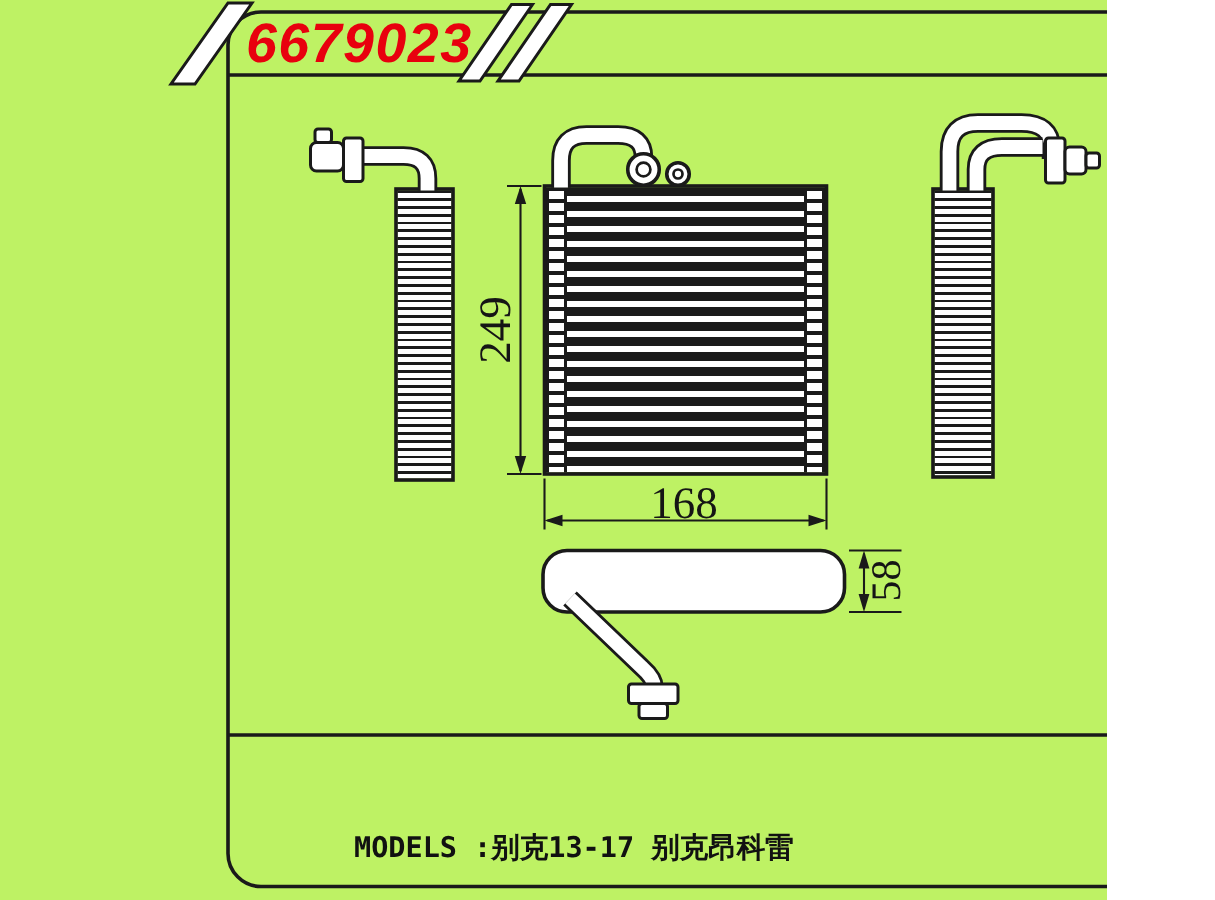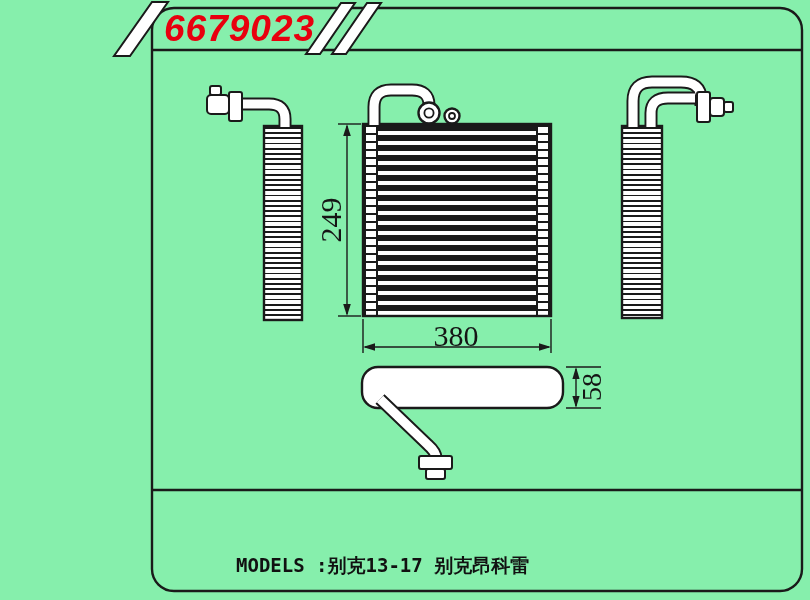--- a/index.html
+++ b/index.html
@@ -1,17 +1,17 @@
 <!DOCTYPE html>
 <html><head>
 <meta charset="utf-8">
 <style>
   html,body{margin:0;padding:0;background:#ffffff;}
   body{width:810px;height:600px;font-family:"DejaVu Sans Mono","Liberation Mono",monospace;}
-  .page{position:relative;width:810px;height:600px;background:#86efac;overflow:hidden;}
+  .page{position:relative;width:738px;height:600px;background:#bef264;overflow:hidden;}
 
   
   .stripes{position:absolute;z-index:1;box-sizing:border-box;}
   .core-tubes{left:378px;top:125px;width:158px;height:190px;
     background:repeating-linear-gradient(to bottom,#1a1a1a 0,#1a1a1a 6px,#ffffff 6px,#ffffff 10px);}
   .plate{width:14px;top:125px;height:190px;
     border-left:2px solid #1a1a1a;border-right:2px solid #1a1a1a;
     background:repeating-linear-gradient(to bottom,#1a1a1a 0,#1a1a1a 2.5px,#ffffff 2.5px,#ffffff 8px);}
   .plate-left{left:364px;}
   .plate-right{left:536px;}
@@ -136,21 +136,21 @@
       <line class="thin" x1="566" y1="408" x2="601" y2="408"></line>
       <line class="thin" x1="576" y1="369" x2="576" y2="406"></line>
       <path class="arrow" d="M576,367 L572.4,379 L579.6,379 Z"></path>
       <path class="arrow" d="M576,408 L572.4,396 L579.6,396 Z"></path>
     </g>
   </svg>
 
   <div class="part-number">6679023</div>
 
   <div class="dim-label rot" style="left:331px;top:220px">249</div>
-  <div class="dim-label" style="left:456px;top:336px">380</div>
+  <div class="dim-label" style="left:456px;top:336px">168</div>
   <div class="dim-label rot small" style="left:592px;top:387px">58</div>
 
   <div class="specs">
     <div>MODELS :别克13-17 别克昂科雷</div>
     
     
   </div>
 
 </div>
 

